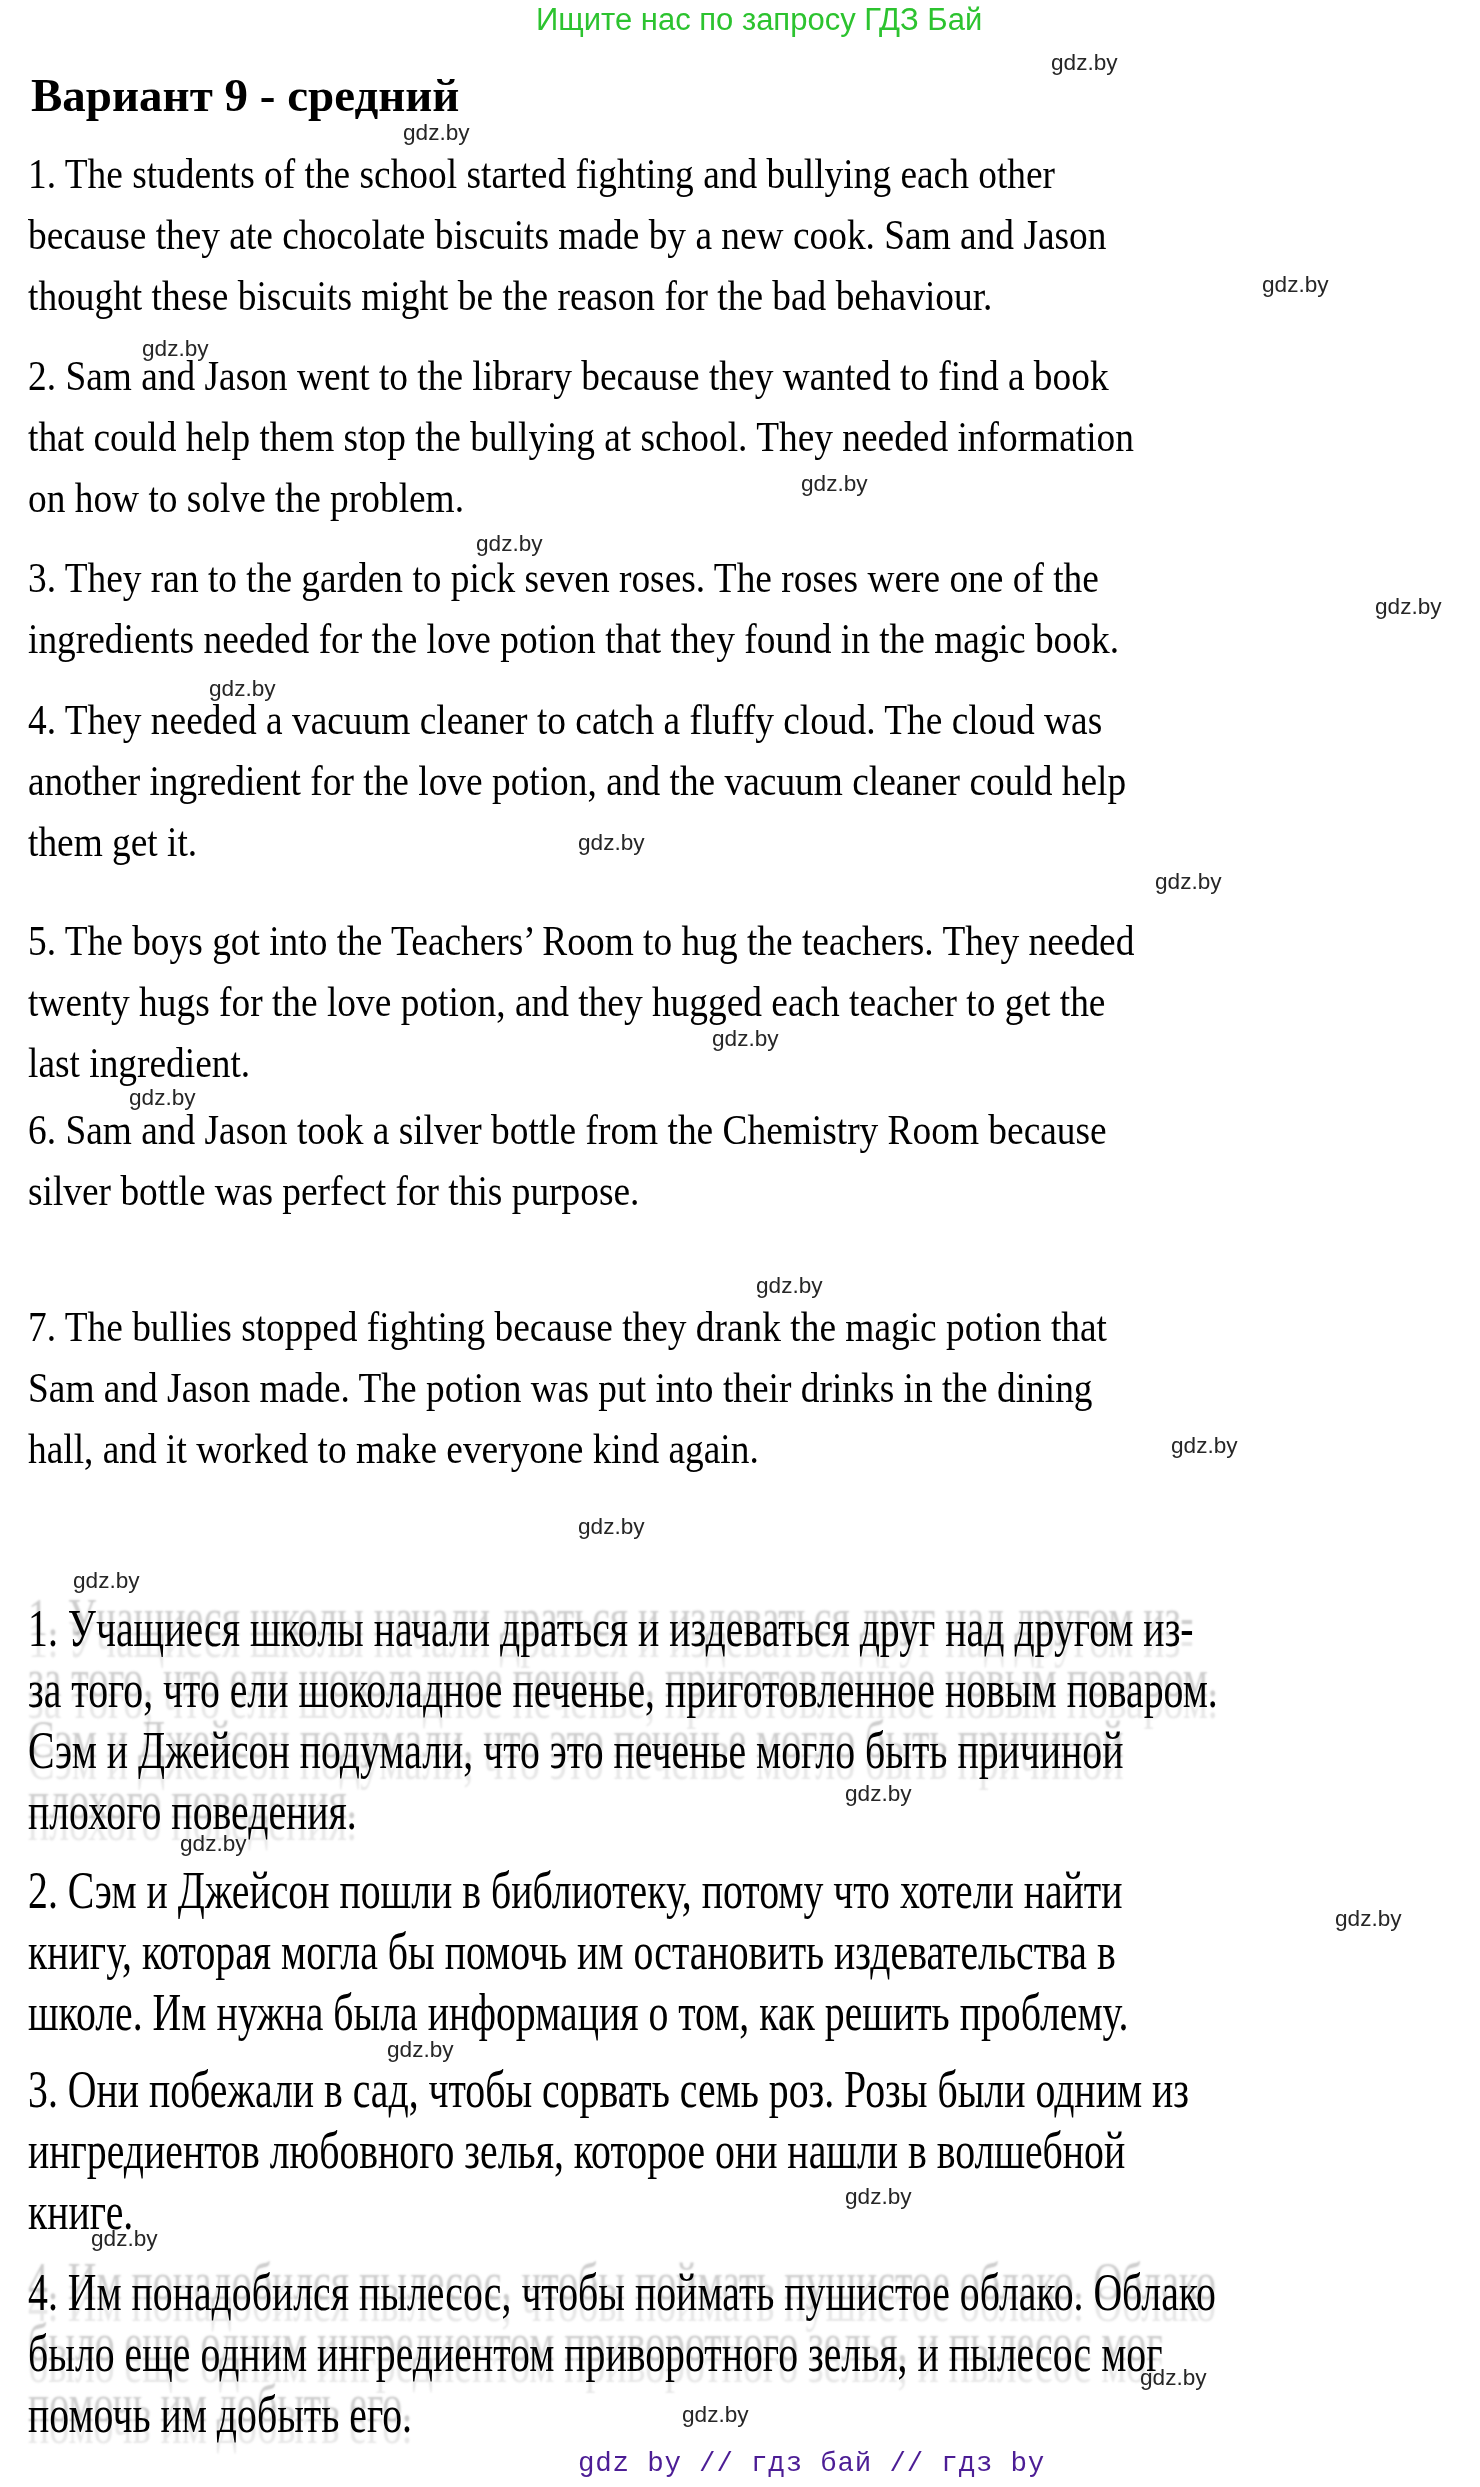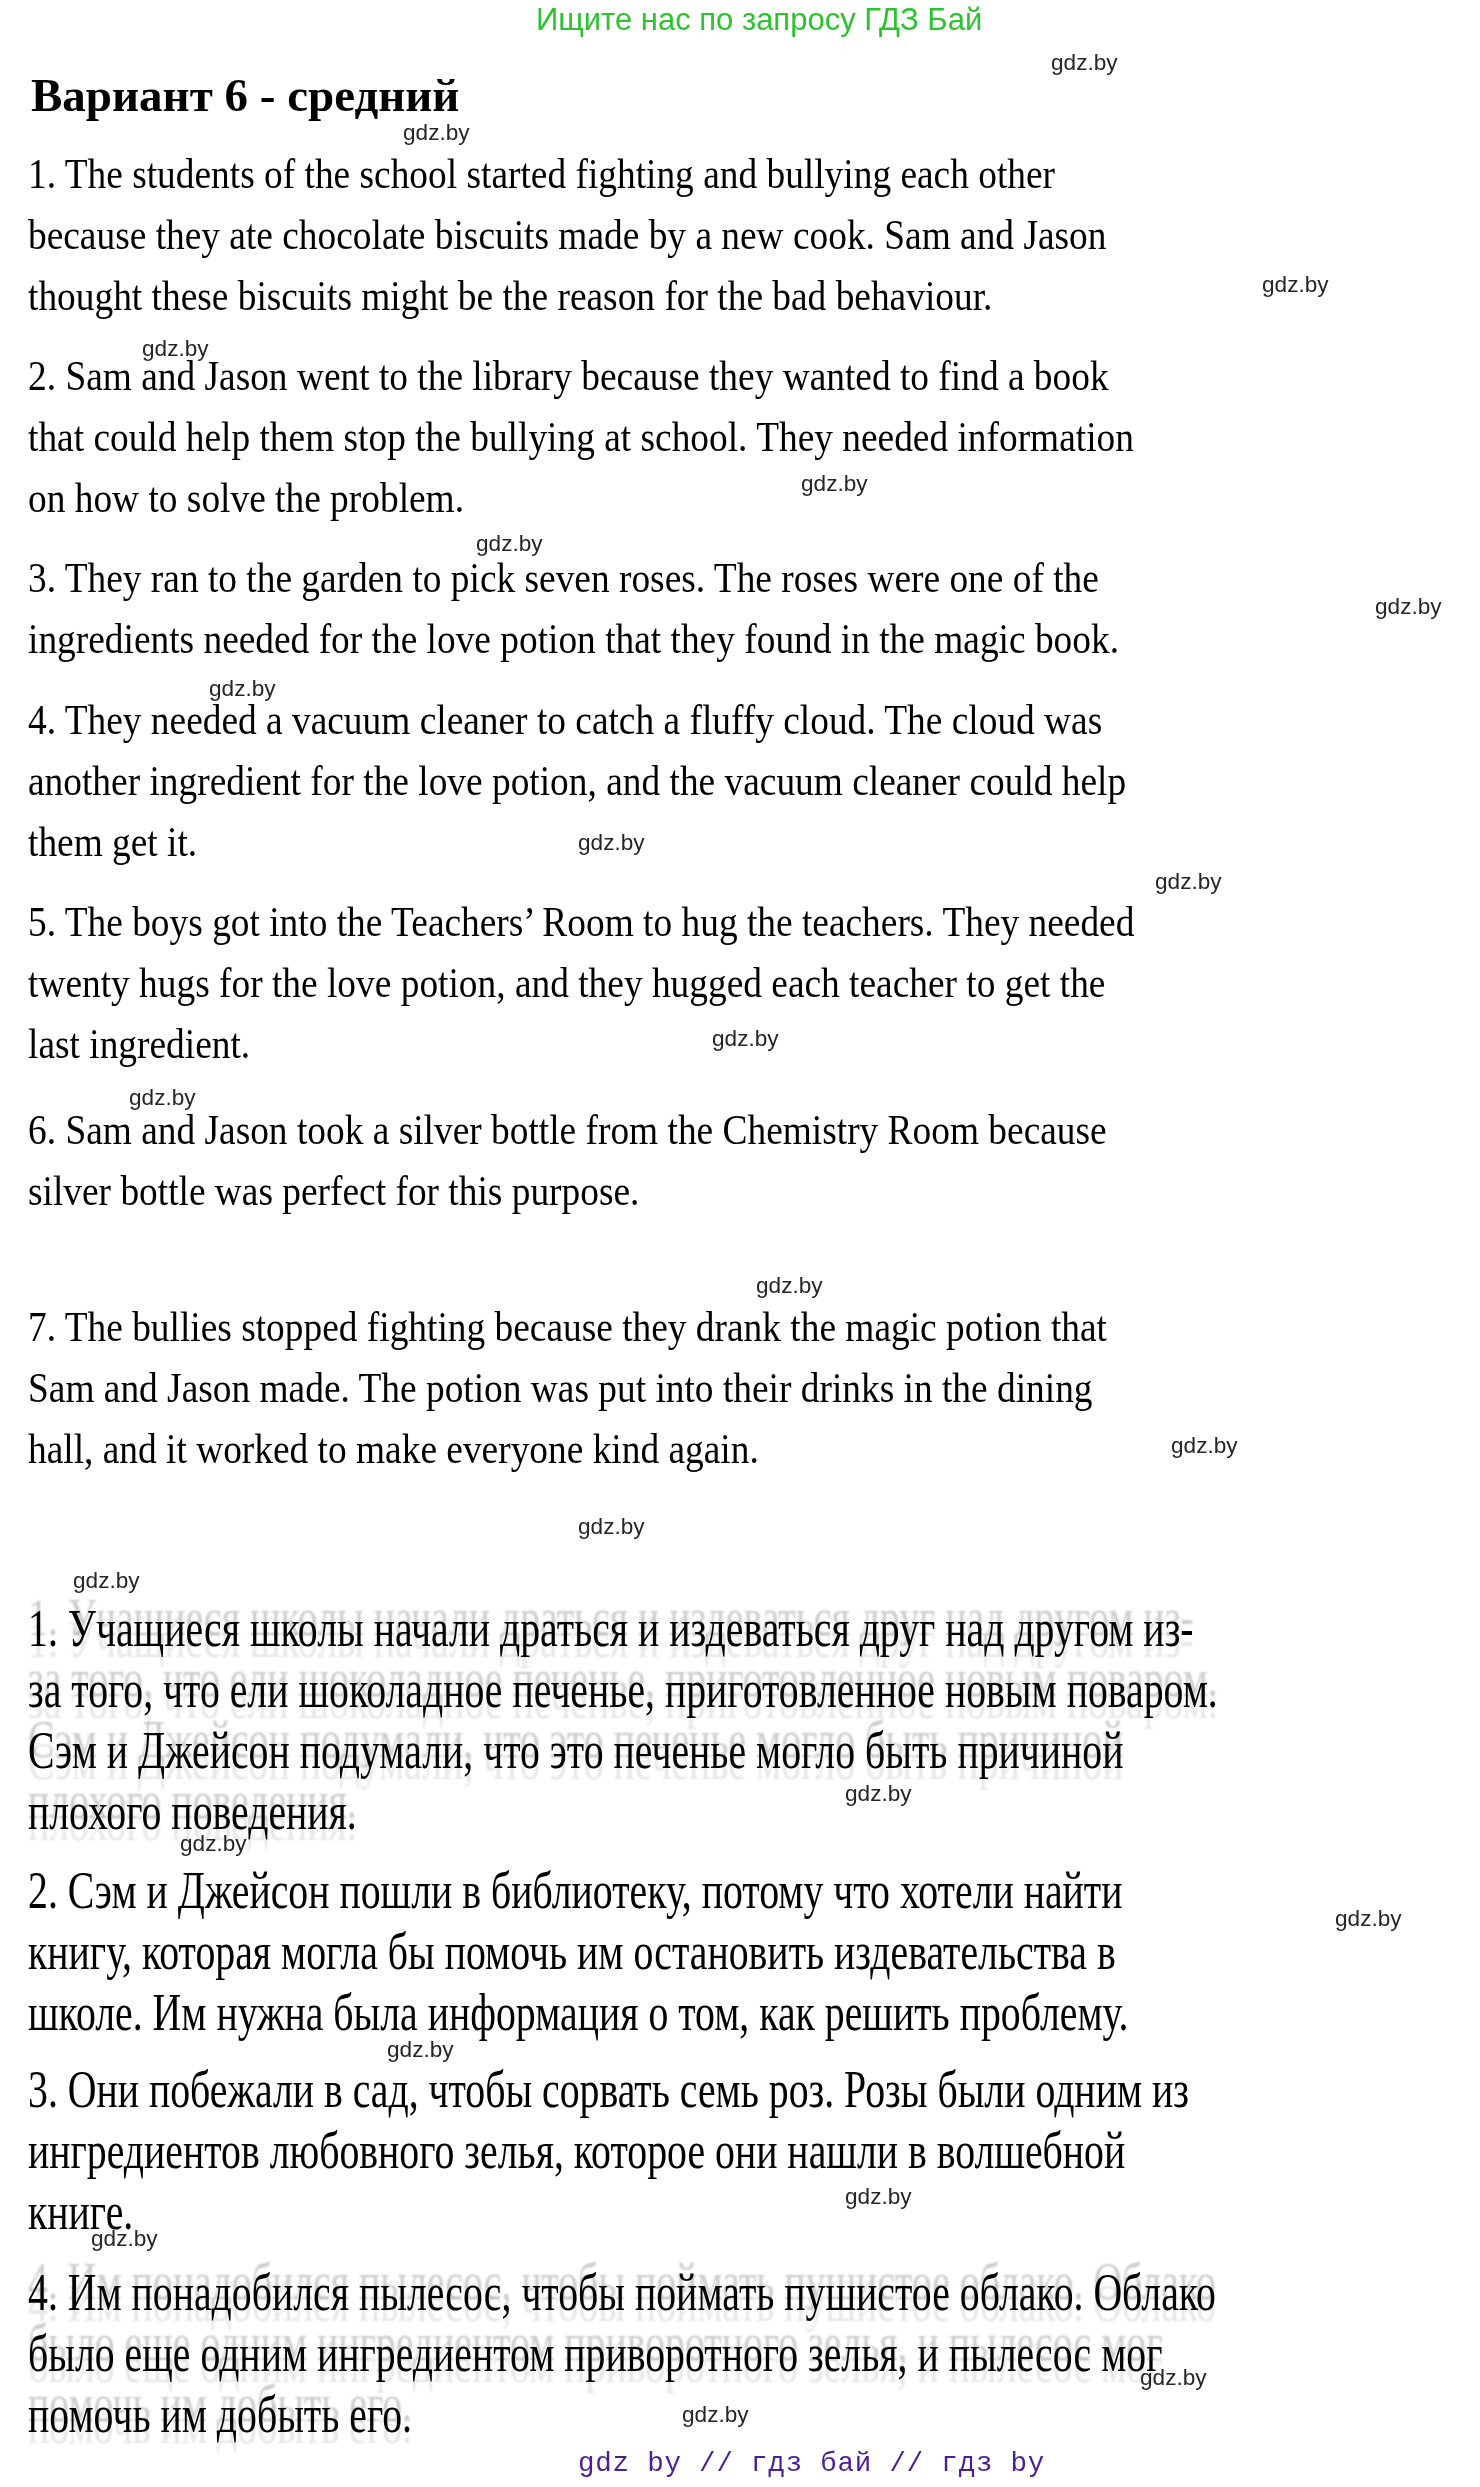--- a/index.html
+++ b/index.html
@@ -49,21 +49,21 @@
     letter-spacing:0.8px;
     color:#4c1d95;
     white-space:nowrap;
   }
 </style>
 </head>
 <body>
 
 <div class="promo">Ищите нас по запросу ГДЗ Бай</div>
 
-<h1 class="title">Вариант 6 - средний</h1>
+<h1 class="title">Вариант 9 - средний</h1>
 
 <section class="para en" style="top:144px">
   <div class="line"><span class="tx">1. The students of the school started fighting and bullying each other</span></div>
   <div class="line"><span class="tx">because they ate chocolate biscuits made by a new cook. Sam and Jason</span></div>
   <div class="line"><span class="tx">thought these biscuits might be the reason for the bad behaviour.</span></div>
 </section>
 
 <section class="para en" style="top:346px">
   <div class="line"><span class="tx">2. Sam and Jason went to the library because they wanted to find a book</span></div>
   <div class="line"><span class="tx">that could help them stop the bullying at school. They needed information</span></div>
@@ -74,21 +74,21 @@
   <div class="line"><span class="tx">3. They ran to the garden to pick seven roses. The roses were one of the</span></div>
   <div class="line"><span class="tx">ingredients needed for the love potion that they found in the magic book.</span></div>
 </section>
 
 <section class="para en" style="top:690px">
   <div class="line"><span class="tx">4. They needed a vacuum cleaner to catch a fluffy cloud. The cloud was</span></div>
   <div class="line"><span class="tx">another ingredient for the love potion, and the vacuum cleaner could help</span></div>
   <div class="line"><span class="tx">them get it.</span></div>
 </section>
 
-<section class="para en" style="top:892px">
+<section class="para en" style="top:911px">
   <div class="line"><span class="tx">5. The boys got into the Teachers’ Room to hug the teachers. They needed</span></div>
   <div class="line"><span class="tx">twenty hugs for the love potion, and they hugged each teacher to get the</span></div>
   <div class="line"><span class="tx">last ingredient.</span></div>
 </section>
 
 <section class="para en" style="top:1100px">
   <div class="line"><span class="tx">6. Sam and Jason took a silver bottle from the Chemistry Room because</span></div>
   <div class="line"><span class="tx">silver bottle was perfect for this purpose.</span></div>
 </section>
 

